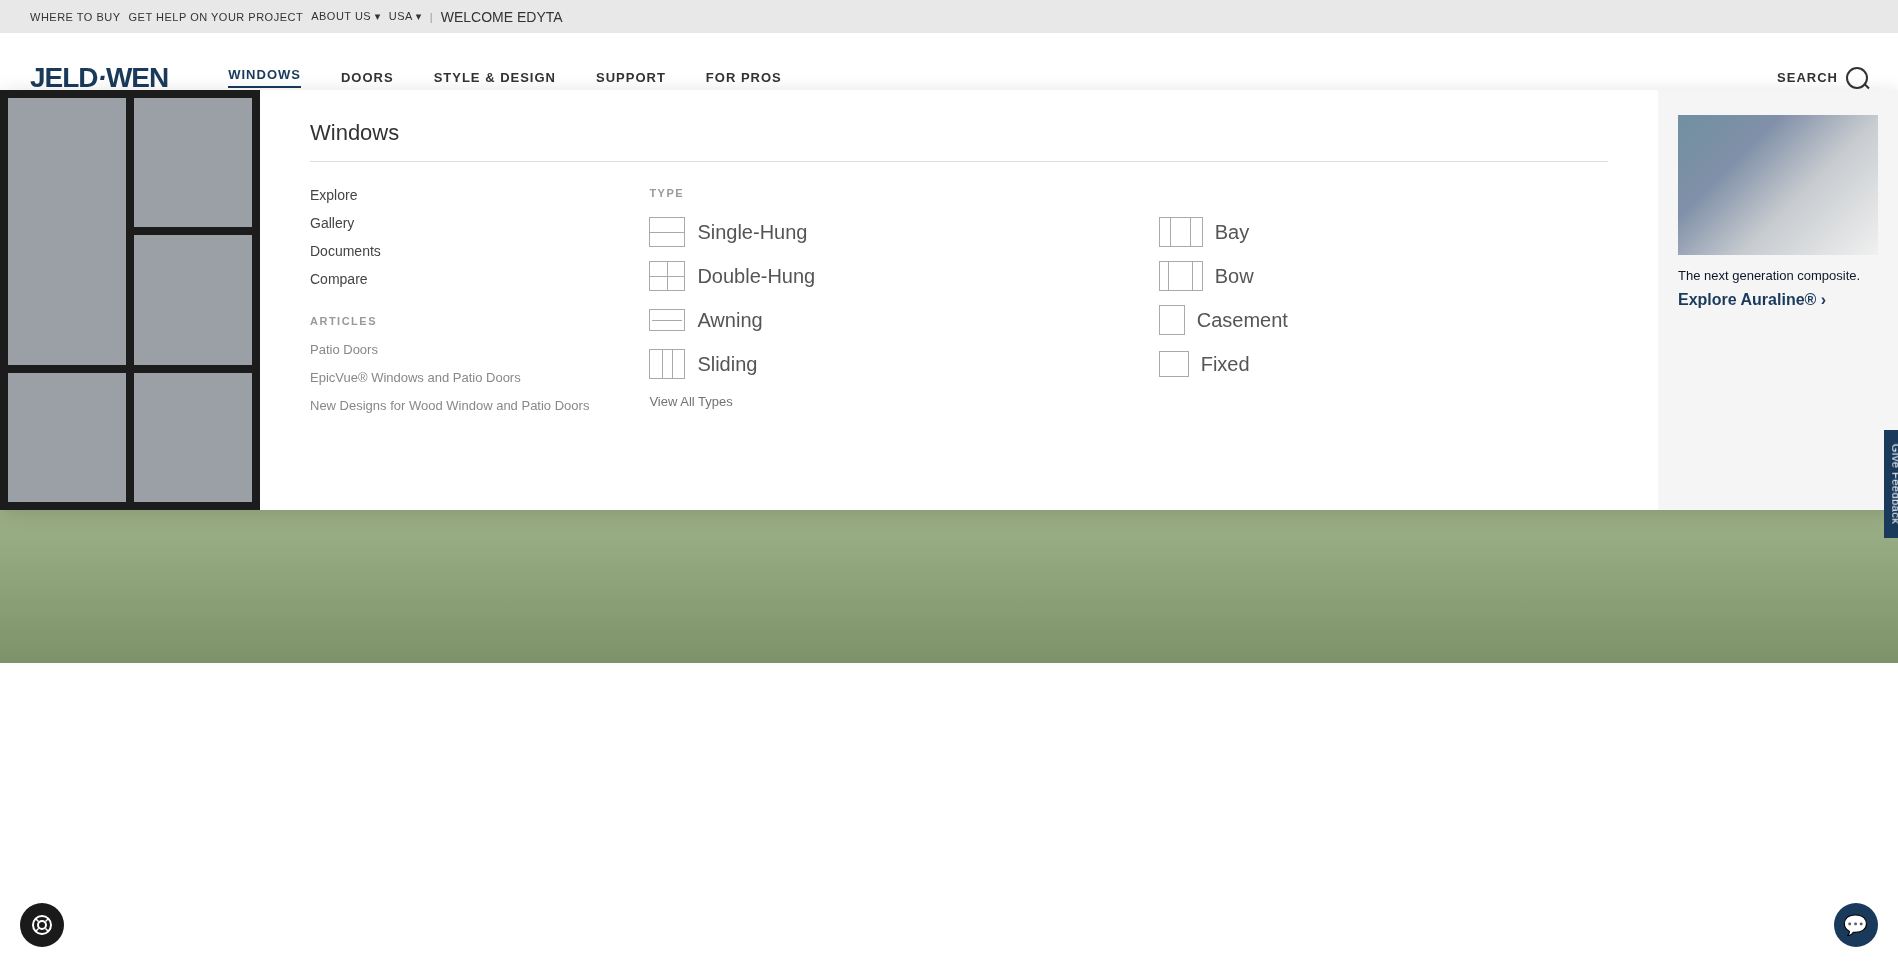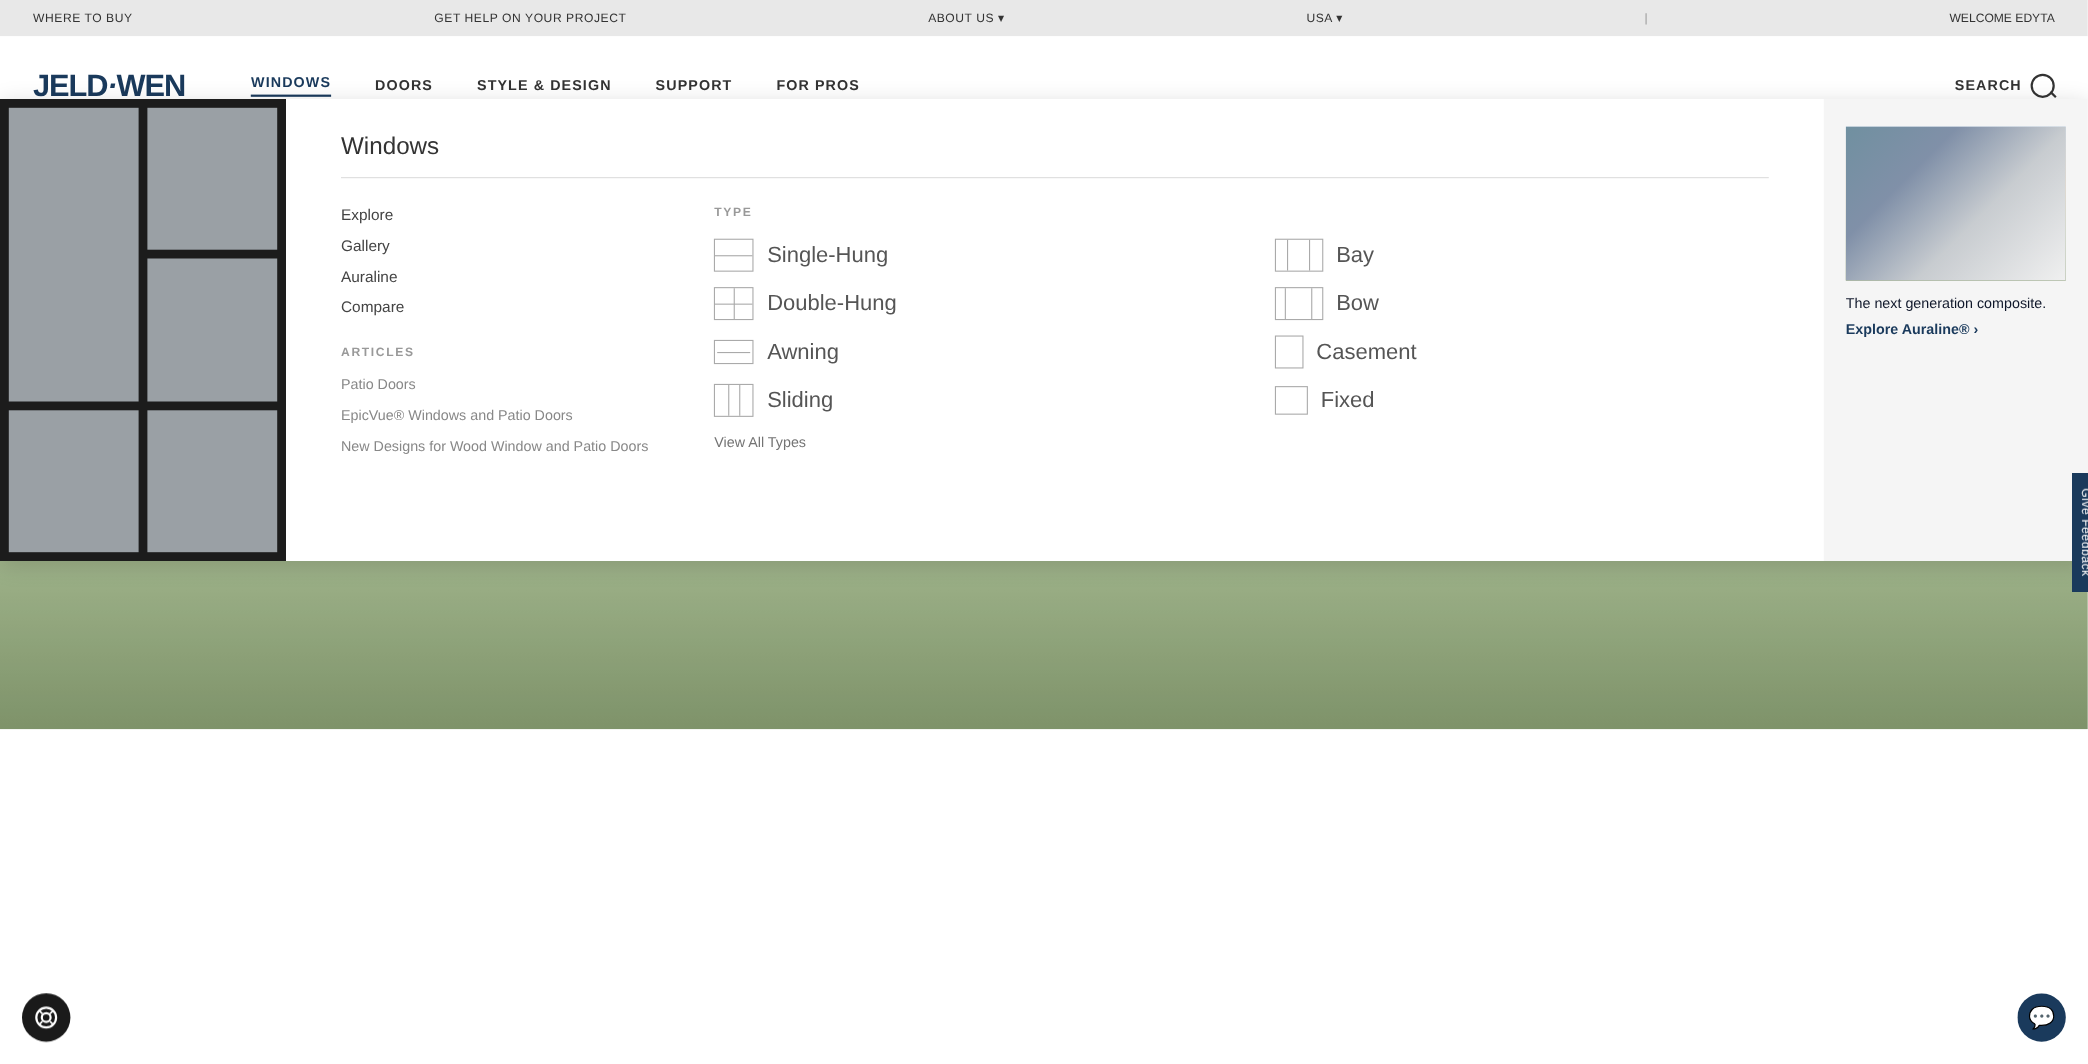--- a/index.html
+++ b/index.html
@@ -4,37 +4,37 @@
   <style>
     * { margin: 0; padding: 0; box-sizing: border-box; }
     body { font-family: Arial, sans-serif; background: #fff; overflow-x: hidden; }
 
     
     .top-bar {
       background: #e8e8e8;
       height: 33px;
       display: flex;
       align-items: center;
-      justify-content: space-between;
+      justify-content: flex-start;
       padding: 0 30px;
       gap: 8px;
       font-size: 11px;
       color: #333;
     }
     .top-bar a {
       color: #333;
       text-decoration: none;
       font-size: 11px;
       letter-spacing: 0.5px;
     }
     .top-bar .divider {
       color: #999;
     }
     .top-bar .welcome {
-      font-size: 11px;
+      font-size: 14px;
       color: #333;
     }
 
     
     .header {
       height: 90px;
       display: flex;
       align-items: center;
       padding: 0 30px;
       border-bottom: 1px solid #e0e0e0;
@@ -352,21 +352,21 @@
         linear-gradient(135deg, #7090a0 0%, #8090a8 30%, #c8ccd0 60%, #f0f0f0 100%);
       position: relative;
     }
     .sidebar-text {
       font-size: 13px;
       color: #0f172a;
       margin-bottom: 6px;
       line-height: 1.4;
     }
     .sidebar-link {
-      font-size: 13px;
+      font-size: 16px;
       color: #1a3a5c;
       font-weight: 700;
       text-decoration: none;
     }
 
     
     .give-feedback {
       position: fixed;
       right: -52px;
       top: 50%;
@@ -481,21 +481,21 @@
 
   <div class="dropdown-content">
     <div class="dropdown-title">Windows</div>
     <hr class="dropdown-divider">
 
     <div class="dropdown-columns">
 
       <div class="col-left">
         <a href="#">Explore</a>
         <a href="#">Gallery</a>
-        <a href="#">Auraline</a>
+        <a href="#">Documents</a>
         <a href="#">Compare</a>
 
         <div class="articles-label">ARTICLES</div>
         <a href="#" class="articles-link">Patio Doors</a>
         <a href="#" class="articles-link">EpicVue® Windows and Patio Doors</a>
         <a href="#" class="articles-link">New Designs for Wood Window and Patio Doors</a>
       </div>
 
       <div class="type-section">
         <div class="type-label">TYPE</div>

